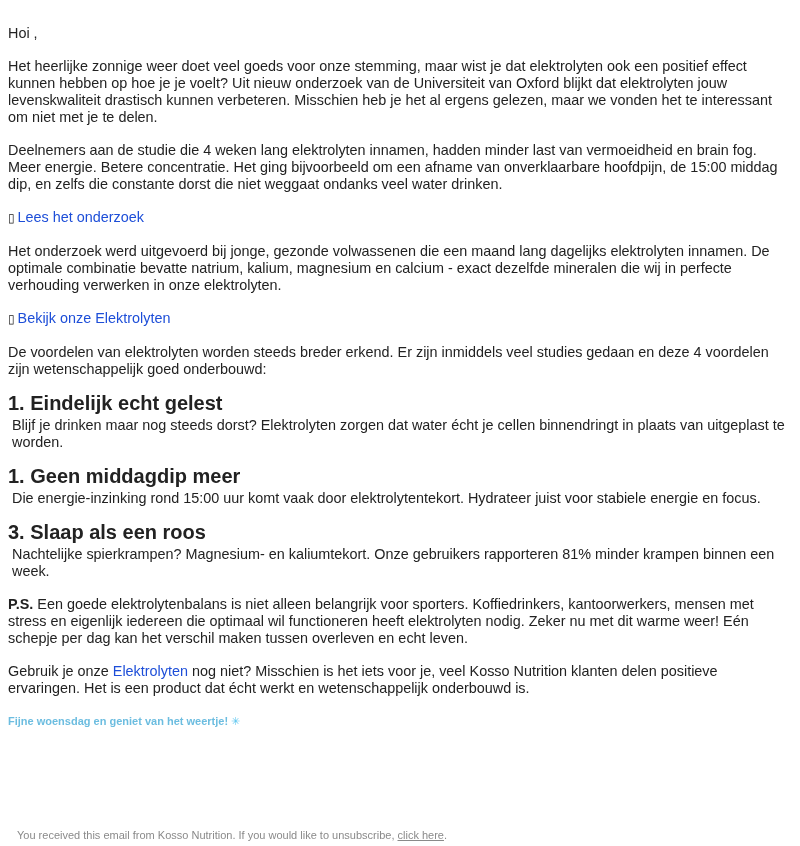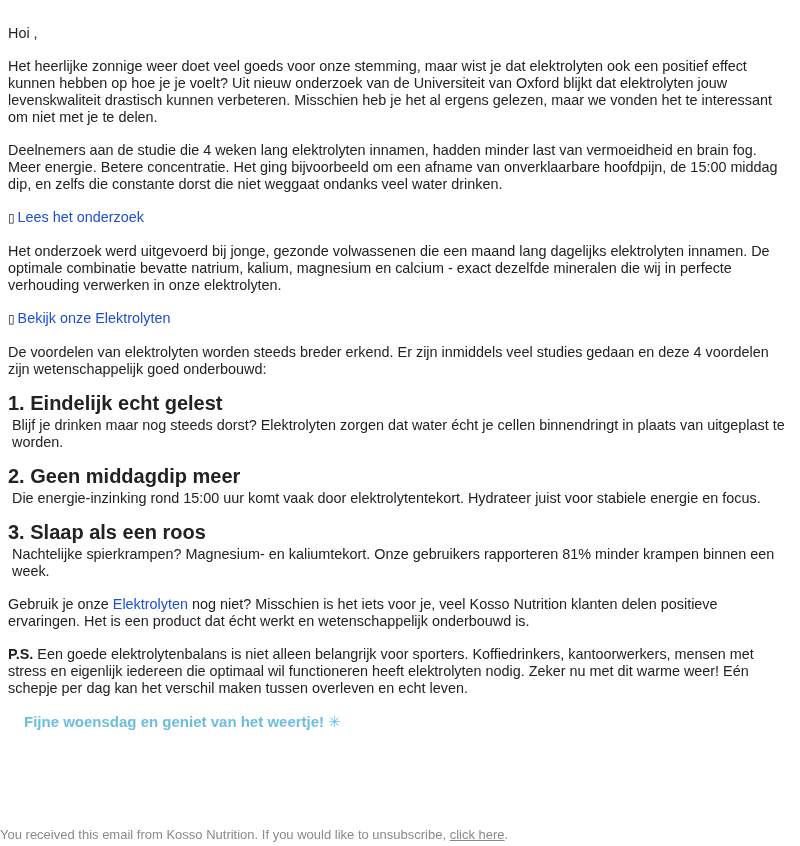--- a/index.html
+++ b/index.html
@@ -49,32 +49,31 @@
       font-weight: bold;
       line-height: 19px;
     }
     .benefit .desc {
       margin: 4px;
     }
     .ps-label { font-weight: bold; }
     .closing {
       color: #6cbde0;
       font-weight: bold;
-      font-size: 15px;
-      margin-left: 16px;
+      font-size: 11px;
     }
     .sun {
       color: #5ec6ef;
       font-weight: normal;
     }
     .footer {
       position: absolute;
-      left: 0;
+      left: 17px;
       top: 828px;
-      font-size: 13px;
+      font-size: 11px;
       line-height: 14px;
       color: #8a8a8a;
     }
     .footer a {
       color: #8a8a8a;
       text-decoration: underline;
     }
   </style>
 </head>
 <body>
@@ -96,28 +95,28 @@
     <span class="tofu">▯</span><a class="link" href="#">Bekijk onze Elektrolyten</a>
   </p>
 
   <p>De voordelen van elektrolyten worden steeds breder erkend. Er zijn inmiddels veel studies gedaan en deze 4 voordelen zijn wetenschappelijk goed onderbouwd:</p>
 
   <div class="benefit">
     <h3>1. Eindelijk echt gelest</h3>
     <p class="desc">Blijf je drinken maar nog steeds dorst? Elektrolyten zorgen dat water écht je cellen binnendringt in plaats van uitgeplast te worden.</p>
   </div>
   <div class="benefit">
-    <h3>2. Geen middagdip meer</h3>
+    <h3>1. Geen middagdip meer</h3>
     <p class="desc">Die energie-inzinking rond 15:00 uur komt vaak door elektrolytentekort. Hydrateer juist voor stabiele energie en focus.</p>
   </div>
   <div class="benefit">
     <h3>3. Slaap als een roos</h3>
     <p class="desc">Nachtelijke spierkrampen? Magnesium- en kaliumtekort. Onze gebruikers rapporteren 81% minder krampen binnen een week.</p>
   </div>
 
+  <p><span class="ps-label">P.S.</span><span> Een goede elektrolytenbalans is niet alleen belangrijk voor sporters. Koffiedrinkers, kantoorwerkers, mensen met stress en eigenlijk iedereen die optimaal wil functioneren heeft elektrolyten nodig. Zeker nu met dit warme weer! Eén schepje per dag kan het verschil maken tussen overleven en echt leven.</span></p>
+
   <p><span>Gebruik je onze </span><a class="link" href="#">Elektrolyten</a><span> nog niet? Misschien is het iets voor je, veel Kosso Nutrition klanten delen positieve ervaringen. Het is een product dat écht werkt en wetenschappelijk onderbouwd is.</span></p>
-
-  <p><span class="ps-label">P.S.</span><span> Een goede elektrolytenbalans is niet alleen belangrijk voor sporters. Koffiedrinkers, kantoorwerkers, mensen met stress en eigenlijk iedereen die optimaal wil functioneren heeft elektrolyten nodig. Zeker nu met dit warme weer! Eén schepje per dag kan het verschil maken tussen overleven en echt leven.</span></p>
 
   <p class="closing"><span>Fijne woensdag en geniet van het weertje! </span><span class="sun">✳</span></p>
 </div>
 
 <div class="footer"><span>You received this email from Kosso Nutrition. If you would like to unsubscribe, </span><a href="#">click here</a><span>.</span></div>
 
 </body></html>

